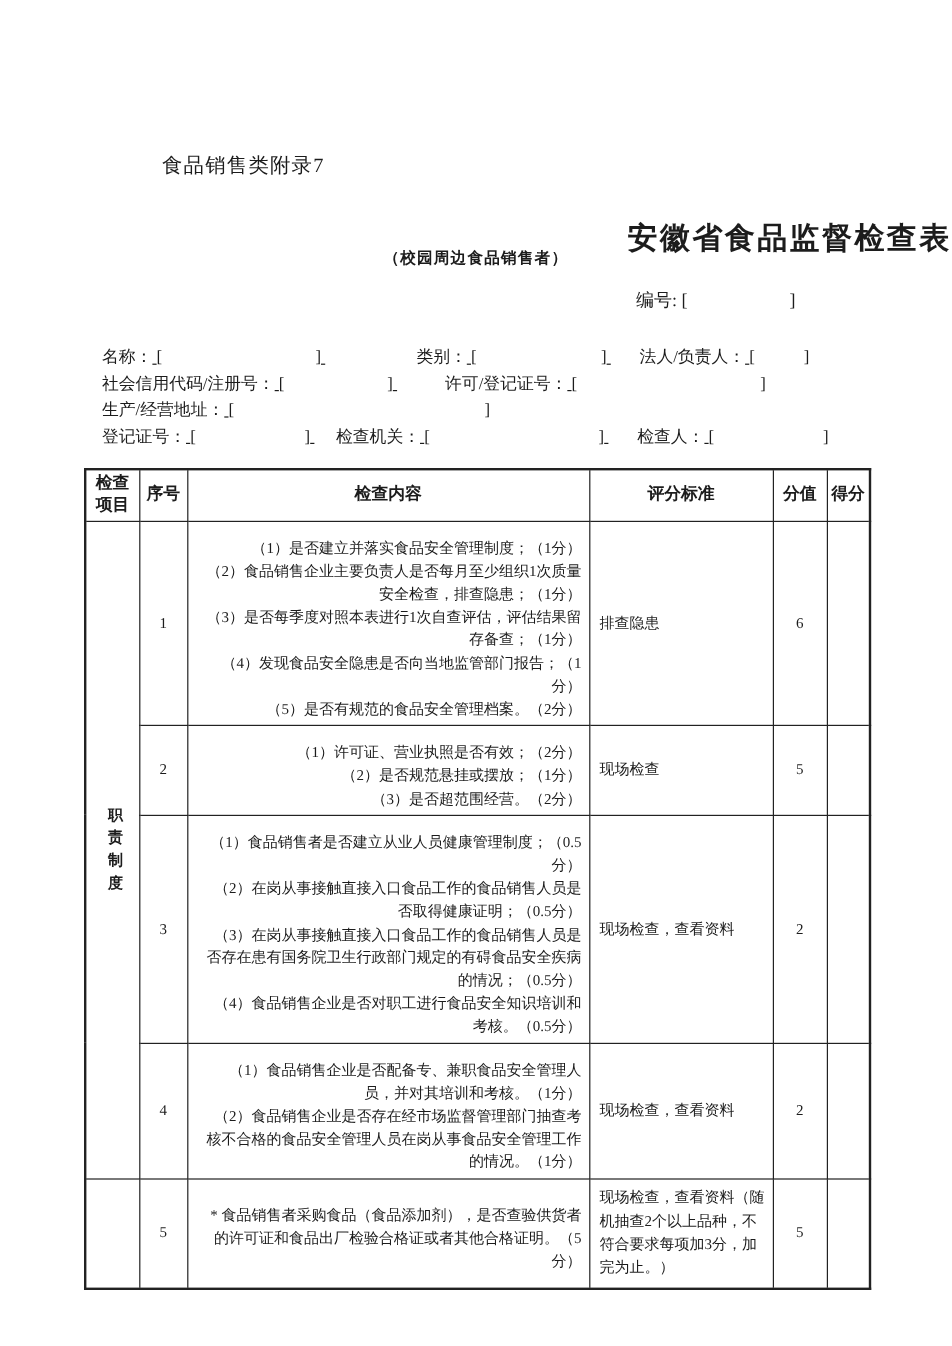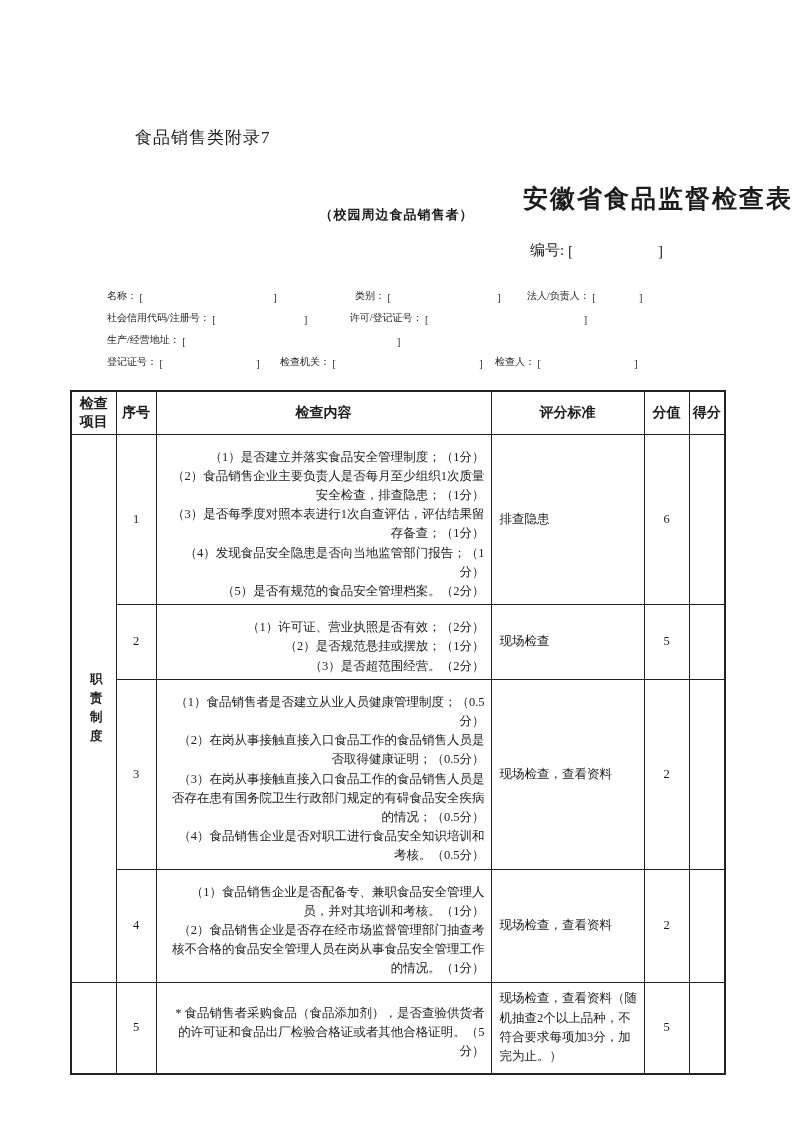--- a/index.html
+++ b/index.html
@@ -30,22 +30,23 @@
     font-size: 15px; font-weight: normal;
   }
 
   .slot {
     display: inline-flex; justify-content: space-between;
     vertical-align: bottom;
   }
   .slot i { font-style: normal; }
 
   .fields {
-    position: absolute; left: 107px; top: 289px; right: 60px;
-    font-size: 10px;
+    position: absolute; left: 85px; top: 289px; right: 60px;
+    font-size: 14px;
+    text-decoration: underline;
   }
   .field-line { height: 22px; white-space: nowrap; }
   .fl-label { display: inline-block; }
 
   table.inspection {
     position: absolute; left: 70px; top: 390px;
     width: 654px;
     border-collapse: collapse;
     table-layout: fixed;
   }
@@ -127,21 +128,21 @@
       <span class="fl-label">登记证号：</span>
       <span class="slot" style="width:100px">
           <i>[</i>
           <i>]</i>
         </span>
       <span class="fl-label" style="margin-left:18px">检查机关：</span>
       <span class="slot" style="width:150px">
           <i>[</i>
           <i>]</i>
         </span>
-      <span class="fl-label" style="margin-left:10px">检查人：</span>
+      <span class="fl-label" style="margin-left:24px">检查人：</span>
       <span class="slot" style="width:100px">
           <i>[</i>
           <i>]</i>
         </span>
     </div>
   </div>
 
   <table class="inspection">
     <colgroup>
       <col style="width:45px">

